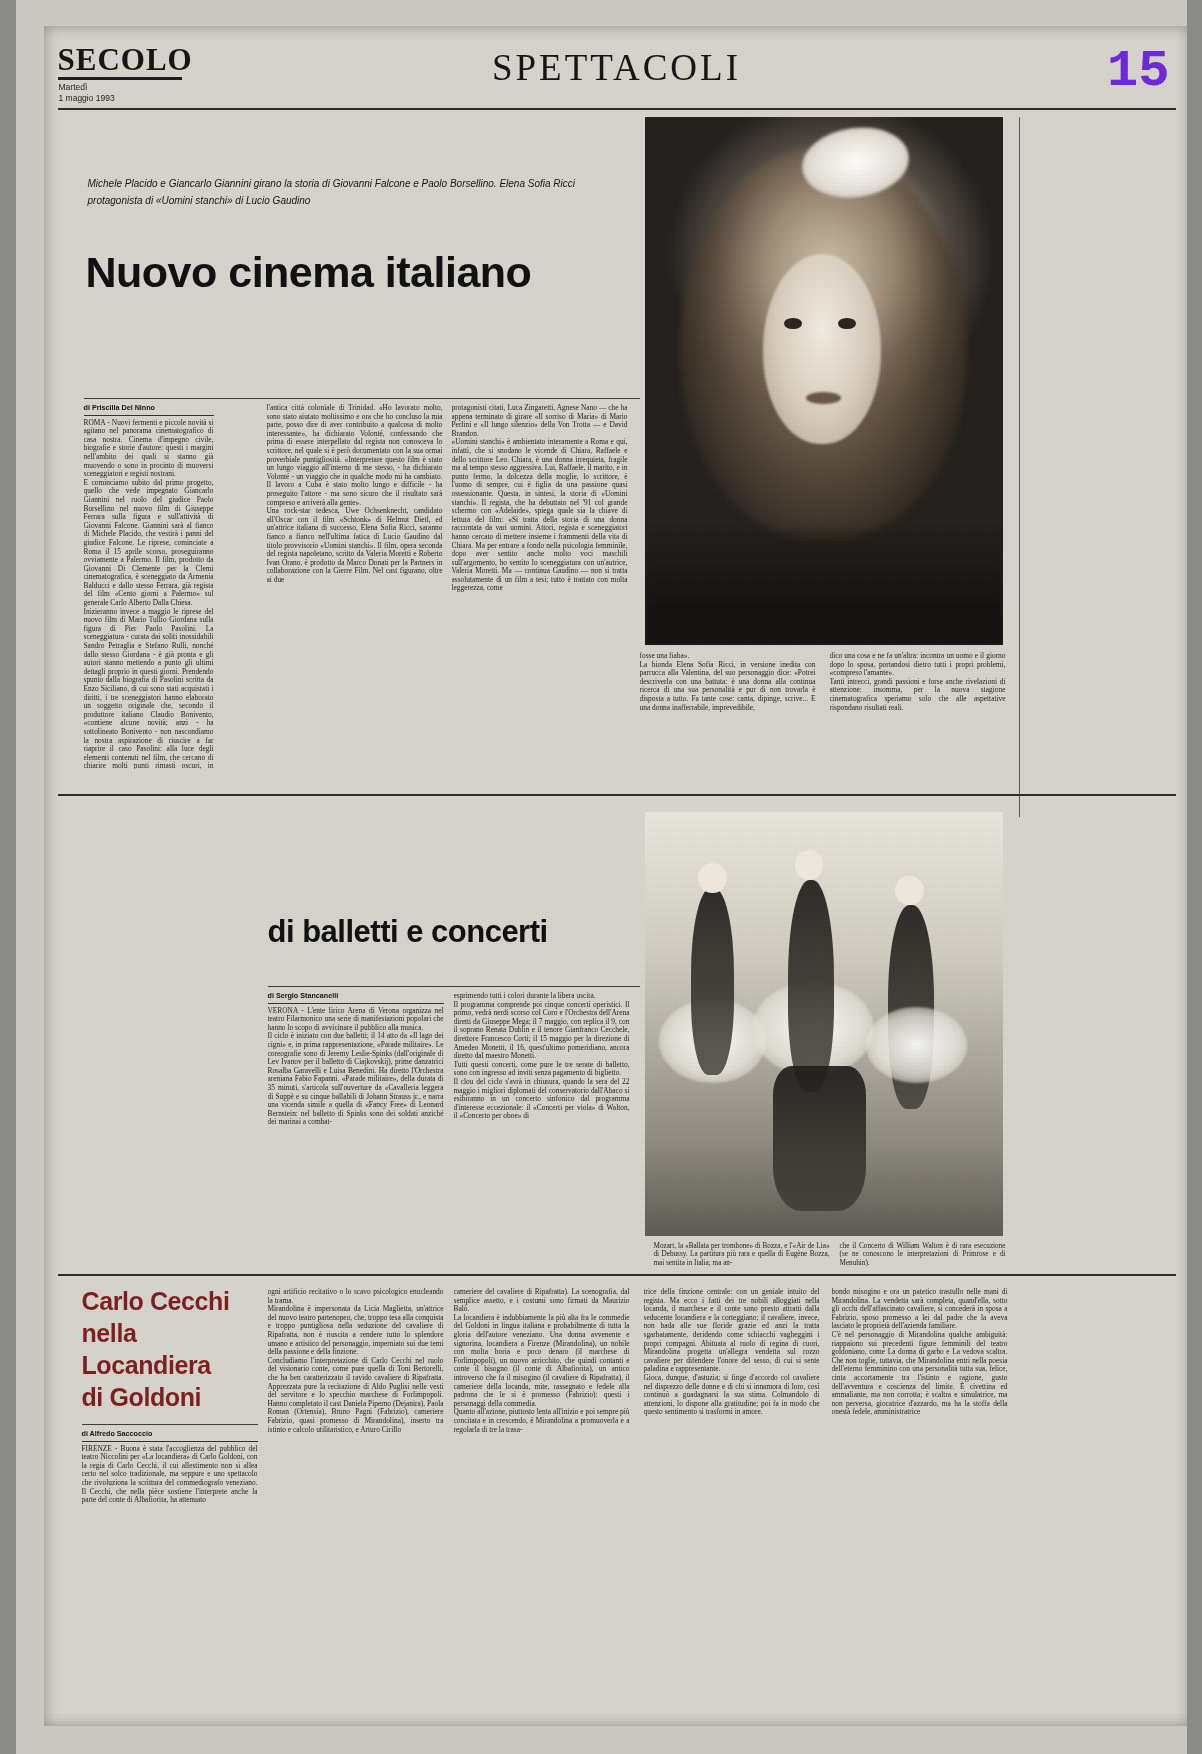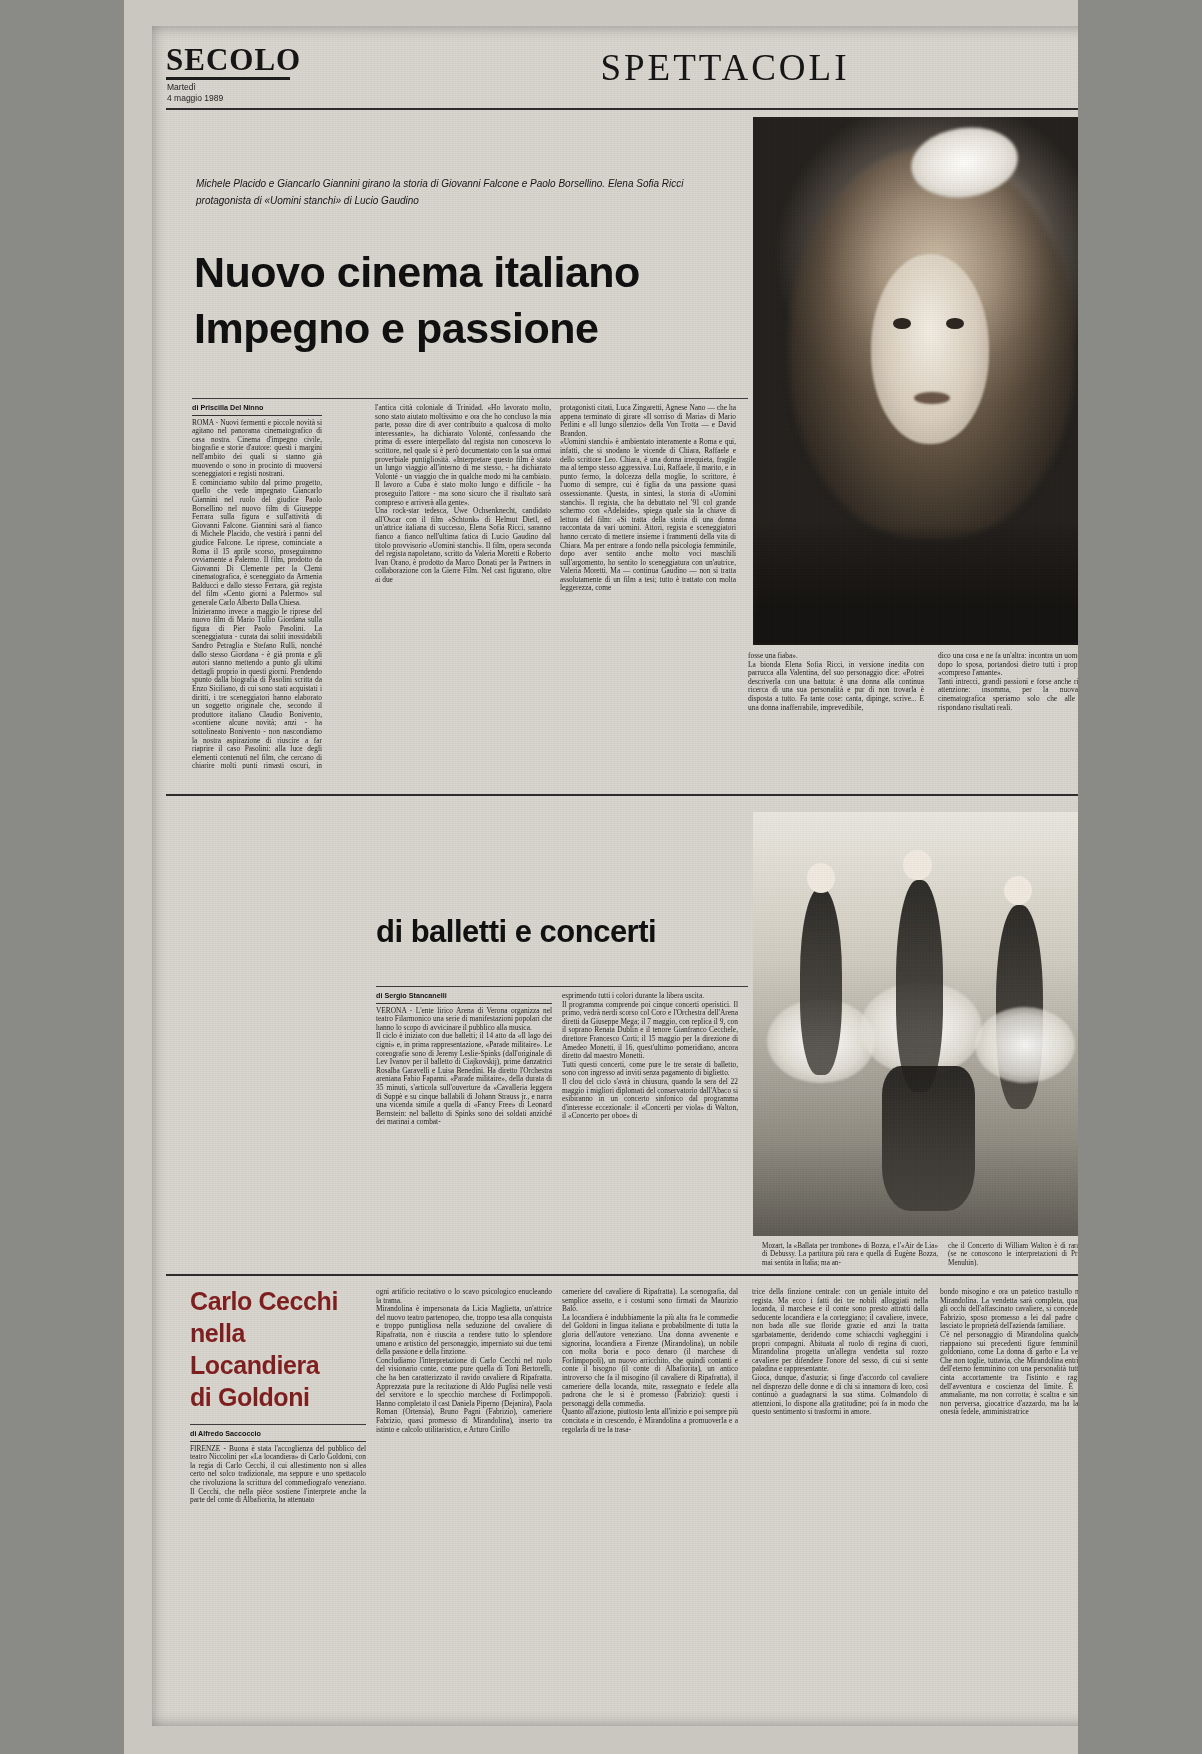--- a/index.html
+++ b/index.html
@@ -5,21 +5,21 @@
   html, body {
     margin: 0;
     padding: 0;
     background: #8a8a86;
   }
   body {
     font-family: "Liberation Serif", serif;
   }
   .page {
     position: relative;
-    width: 954px;
+    width: 1171px;
     height: 1754px;
     margin: 0 auto;
     background: #c9c7c0;
     overflow: hidden;
   }
   
   .sheet {
     position: absolute;
     left: 28px;
     top: 26px;
@@ -213,21 +213,21 @@
 <body>
 
 <div class="page">
   <div class="sheet">
 
     <div class="masthead">
       <div class="logo">SECOLO</div>
       <div class="logo-rule"></div>
       <div class="masthead-date">
         <div>Martedì</div>
-        <div>4 maggio 1989</div>
+        <div>1 maggio 1993</div>
       </div>
       <div class="section-title">SPETTACOLI</div>
       <div class="page-number">15</div>
     </div>
 
     <div class="rule" style="left:14px;top:82px;width:1118px;height:2px;"></div>
 
     <div class="photo" style="left:601px;top:91px;width:358px;height:528px;">
       <div class="portrait-bg"></div>
       <div class="portrait-hair"></div>
@@ -236,21 +236,20 @@
       <div class="portrait-eye" style="left:39%;top:38%;"></div>
       <div class="portrait-eye" style="left:54%;top:38%;"></div>
       <div class="portrait-mouth"></div>
       <div class="portrait-shoulder"></div>
     </div>
     <div class="vrule" style="left:975px;top:91px;height:700px;"></div>
 
     <div class="kicker" style="position:absolute;left:44px;top:150px;width:530px;">Michele Placido e Giancarlo Giannini girano la storia di Giovanni Falcone e Paolo Borsellino. Elena Sofia Ricci protagonista di «Uomini stanchi» di Lucio Gaudino</div>
 
     <div class="headline" style="position:absolute;left:42px;top:222px;width:560px;font-size:43px;line-height:48px;">Nuovo cinema italiano</div>
-    <div class="headline" style="position:absolute;left:42px;top:278px;width:560px;font-size:43px;line-height:48px;">Impegno e passione</div>
 
     <div class="rule rule-thin" style="left:40px;top:372px;width:556px;height:1px;"></div>
 
     <div class="col" style="left:40px;top:378px;width:130px;height:360px;">
       <div class="byline">di Priscilla Del Ninno</div>
       <div style="white-space:pre-line;height:350px;overflow:hidden;">ROMA - Nuovi fermenti e piccole novità si agitano nel panorama cinematografico di casa nostra. Cinema d'impegno civile, biografie e storie d'autore: questi i margini nell'ambito dei quali si stanno già muovendo o sono in procinto di muoversi sceneggiatori e registi nostrani.
 E cominciamo subito dal primo progetto, quello che vede impegnato Giancarlo Giannini nel ruolo del giudice Paolo Borsellino nel nuovo film di Giuseppe Ferrara sulla figura e sull'attività di Giovanni Falcone. Giannini sarà al fianco di Michele Placido, che vestirà i panni del giudice Falcone. Le riprese, cominciate a Roma il 15 aprile scorso, proseguiranno ovviamente a Palermo. Il film, prodotto da Giovanni Di Clemente per la Clemi cinematografica, è sceneggiato da Armenia Balducci e dallo stesso Ferrara, già regista del film «Cento giorni a Palermo» sul generale Carlo Alberto Dalla Chiesa.
 Inizieranno invece a maggio le riprese del nuovo film di Mario Tullio Giordana sulla figura di Pier Paolo Pasolini. La sceneggiatura - curata dai soliti inossidabili Sandro Petraglia e Stefano Rulli, nonché dallo stesso Giordana - è già pronta e gli autori stanno mettendo a punto gli ultimi dettagli proprio in questi giorni. Prendendo spunto dalla biografia di Pasolini scritta da Enzo Siciliano, di cui sono stati acquistati i diritti, i tre sceneggiatori hanno elaborato un soggetto originale che, secondo il produttore italiano Claudio Bonivento, «contiene alcune novità; anzi - ha sottolineato Bonivento - non nascondiamo la nostra aspirazione di riuscire a far riaprire il caso Pasolini: alla luce degli elementi contenuti nel film, che cercano di chiarire molti punti rimasti oscuri, in particolare sulla morte dello scrittore ucciso a Ostia nel novembre del 1975».
 Sembra che Bonivento sia in trattativa con alcuni produttori stranieri, particolarmente con i francesi, interessati al progetto. Non sono ancora noti i nomi degli attori.
 Un altro grosso calibro del cinema di casa nostra, Gian Maria Volonté, è stato invece fino a poco fa impegnato con il regista spagnolo Jose Luis Garcia Sanchez in una coproduzione cubana, spagnola e italiana che ha reso possibile la lavorazione del film «Il tiranno Banderas». A conclusione delle riprese a Cuba, che lo hanno assorbito per più di un mese, Gian Maria Volonté si è finalmente offerto alla stampa, dopo settimane di intensa concentrazione, raccontando la sua esperienza «nel labirinto immaginario, grottesco e tragico» delle scritture spagnolo morto nel 1936. Per l'attore, che ha interpretato il ruolo del dittatore, il lavoro sul set si è concluso, ma le riprese proseguono nel centro storico dell'Avana e nel</div>

